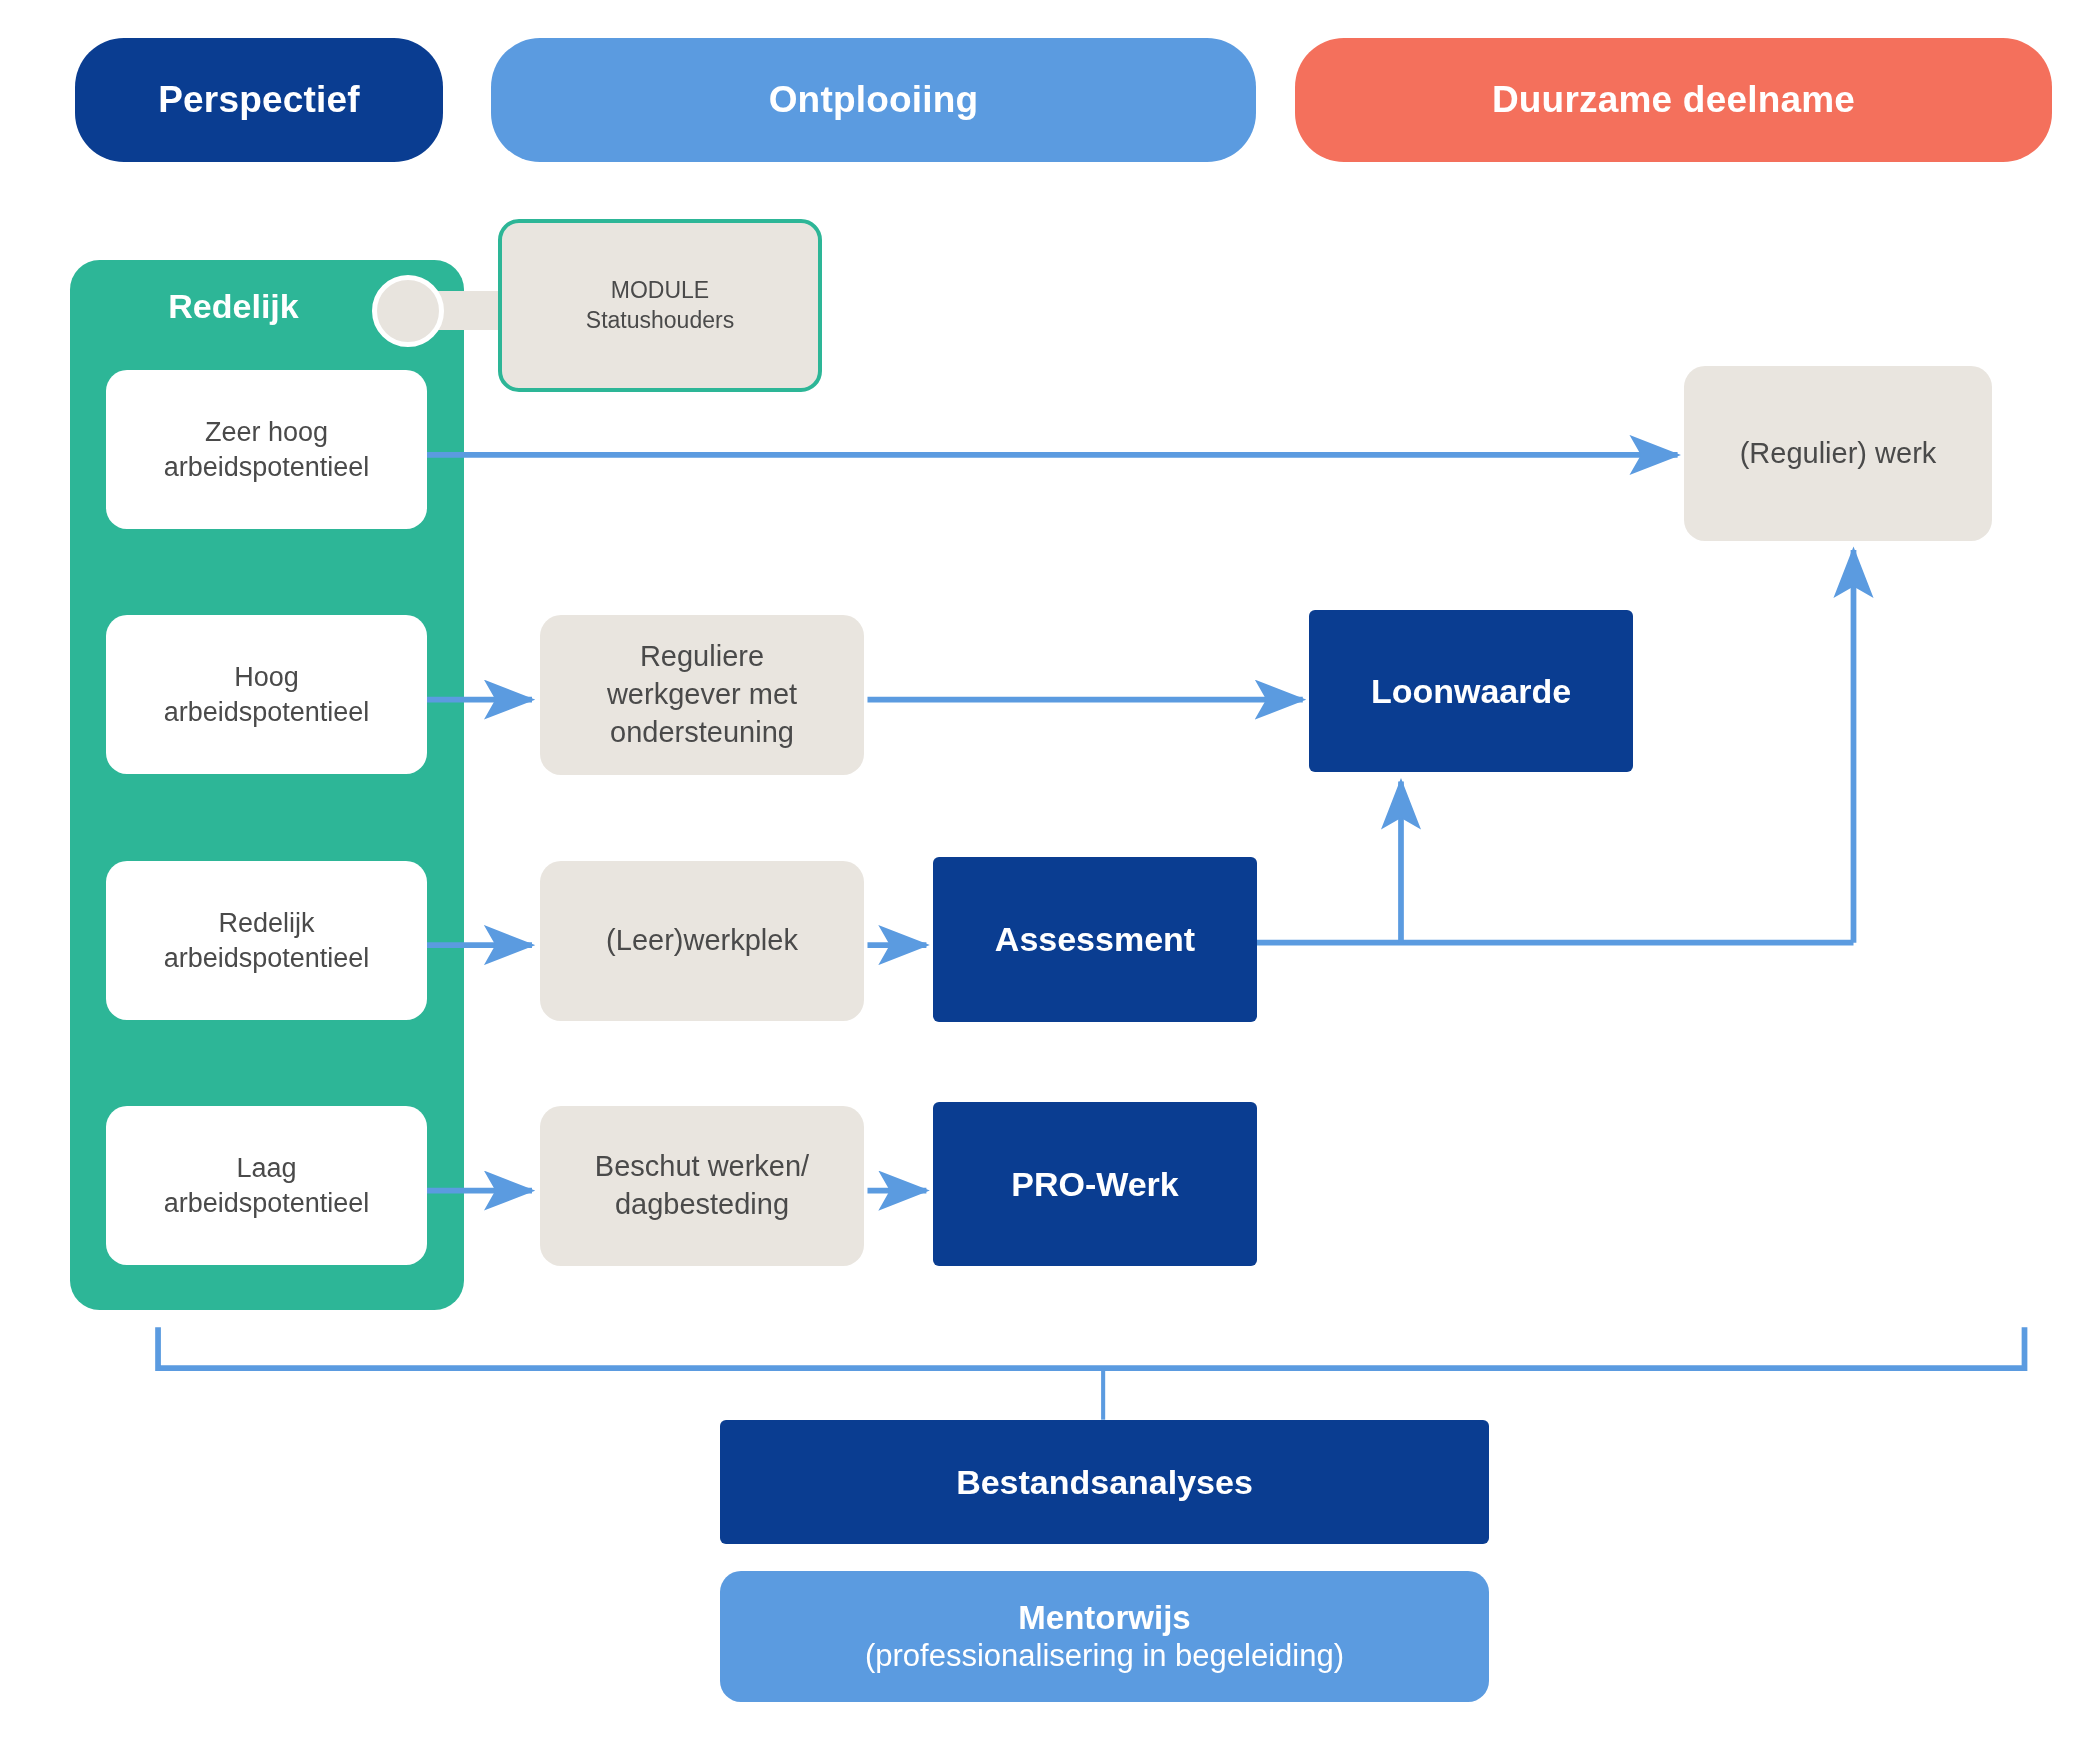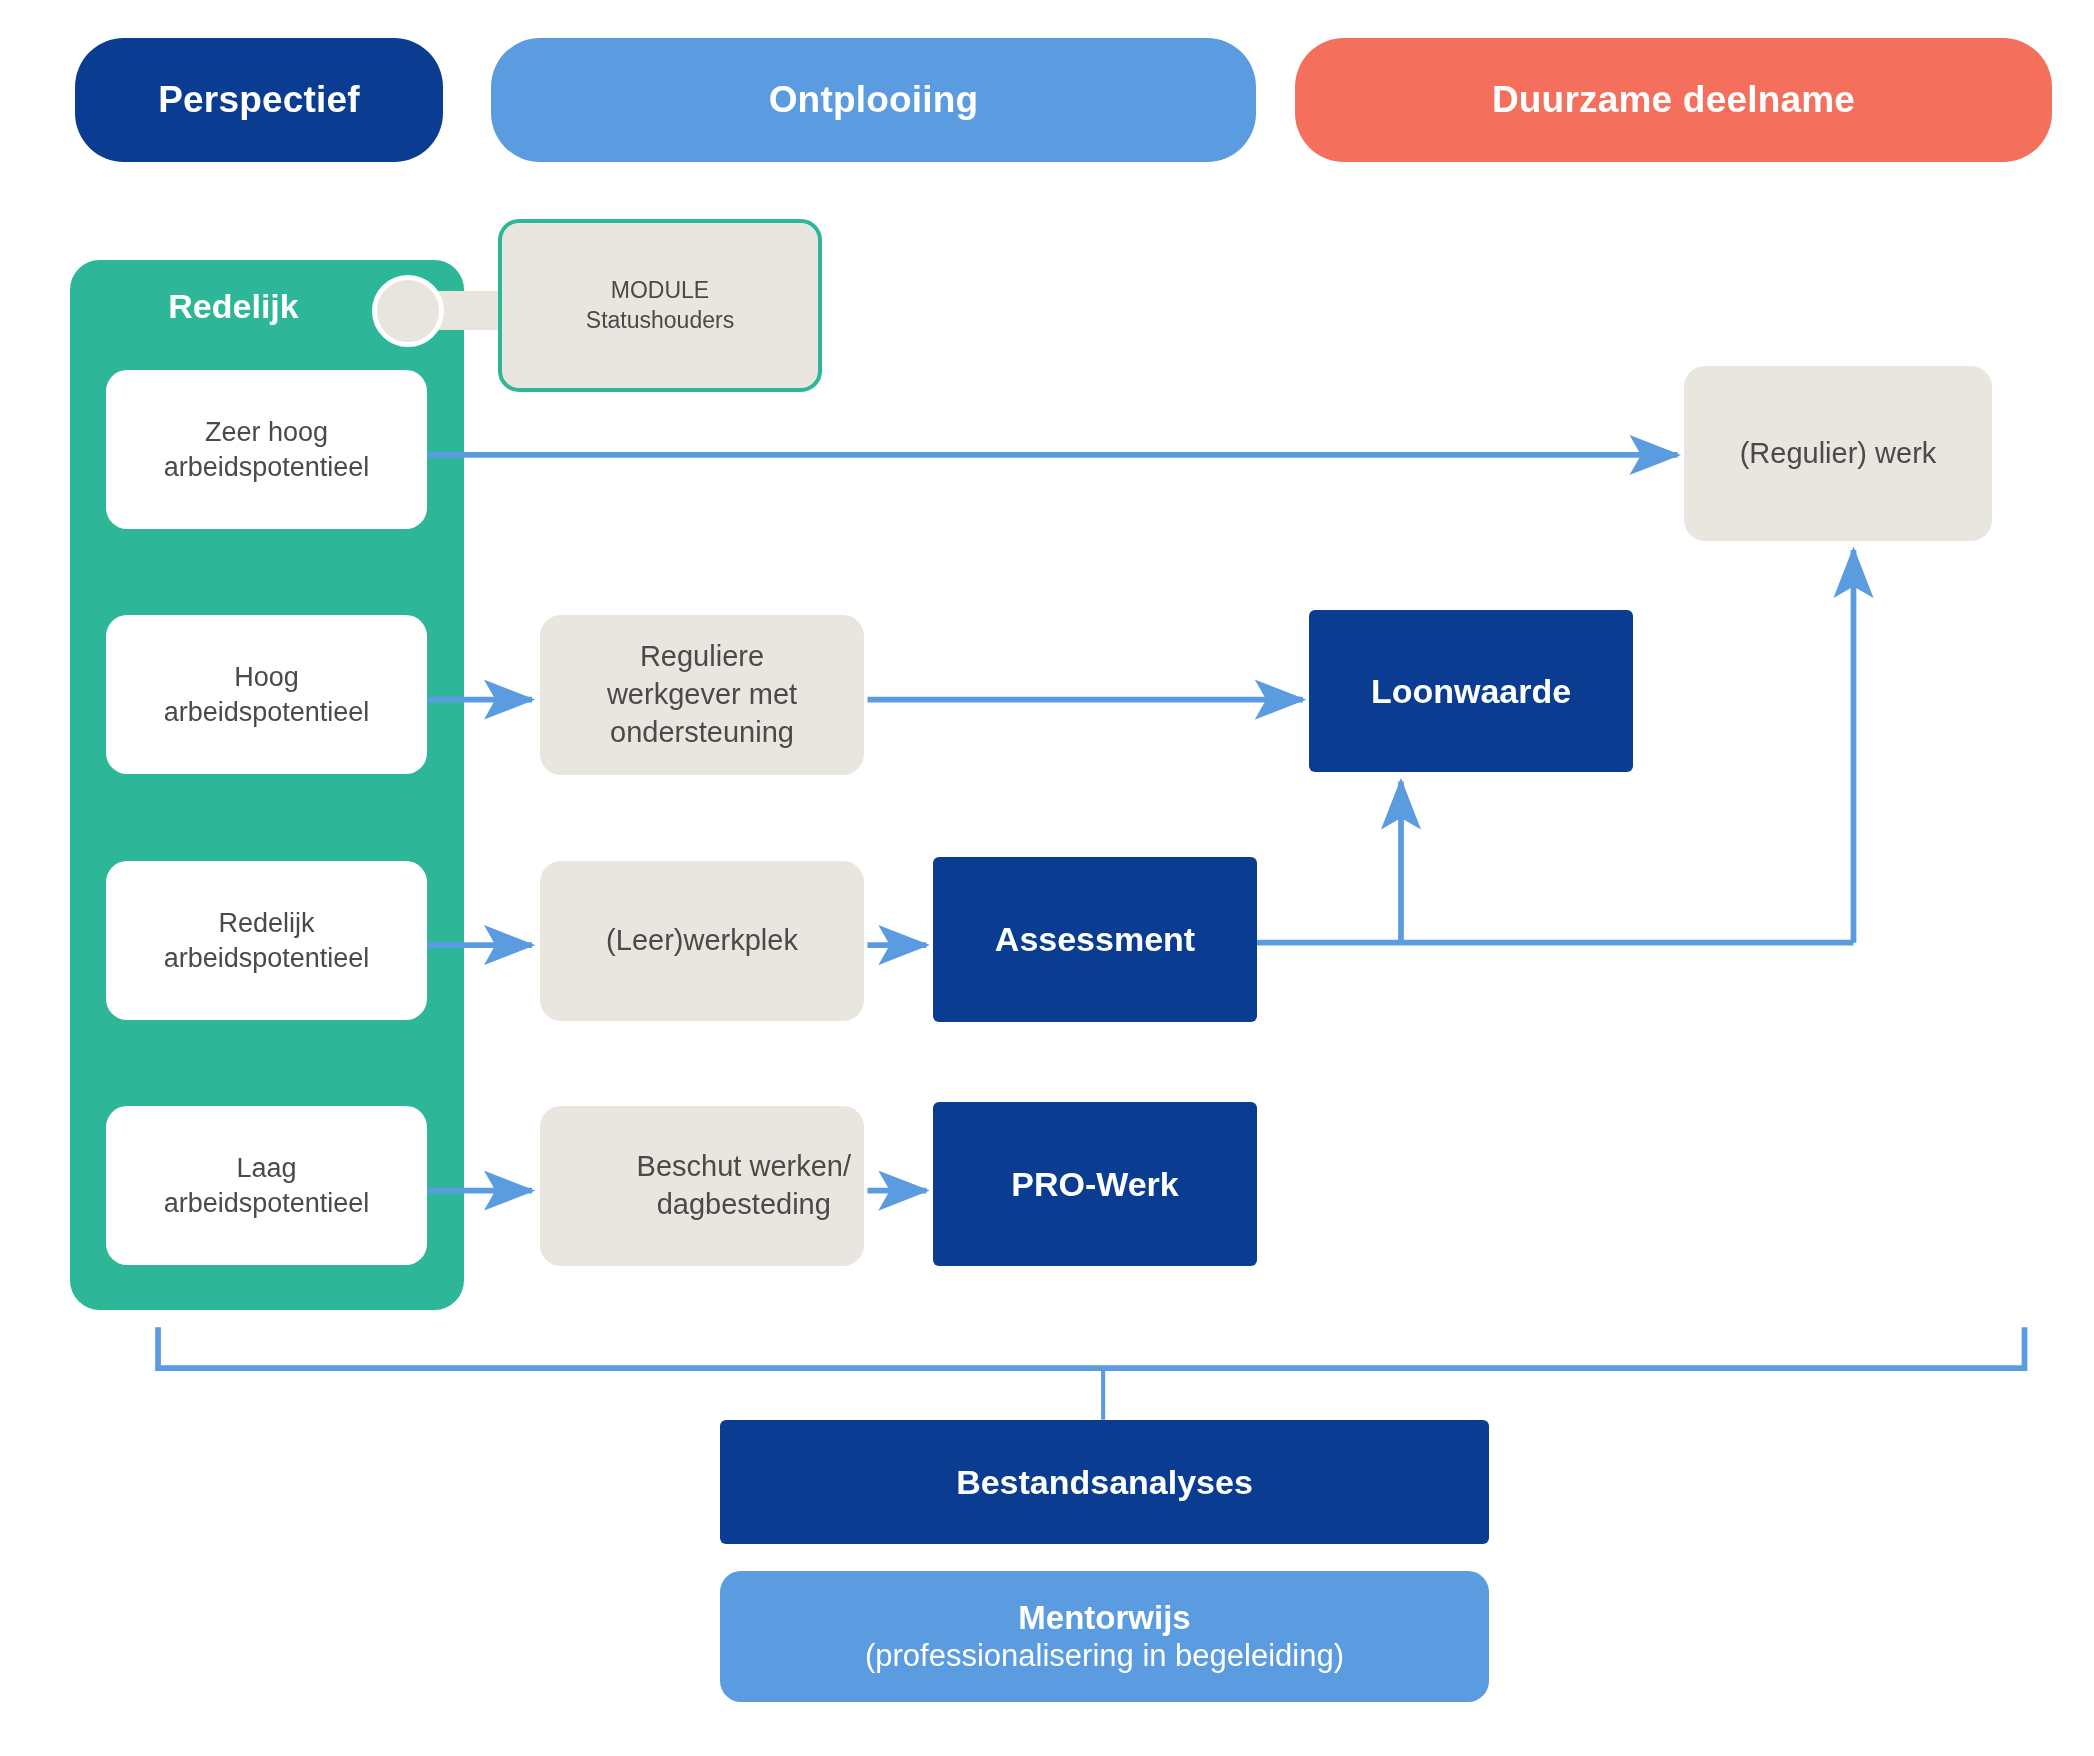--- a/index.html
+++ b/index.html
@@ -105,21 +105,21 @@
     justify-content: center;
     text-align: center;
     color: #4A4A4A;
     font-size: 29px;
     line-height: 1.3;
     padding: 0 13px;
     box-sizing: border-box;
   }
   #box-reguliere   { left: 540px;  top: 615px;  width: 324px; height: 160px; }
   #box-leerwerk    { left: 540px;  top: 861px; width: 324px; height: 160px; }
-  #box-beschut     { left: 540px;  top: 1106px; width: 324px; height: 160px; justify-content: flex-end; }
+  #box-beschut     { left: 540px;  top: 1106px; width: 324px; height: 160px; }
   #box-regulierwerk{ left: 1684px; top: 366px;  width: 308px; height: 175px; }
 
   
   #box-module {
     position: absolute;
     left: 498px; top: 219px;
     width: 324px; height: 173px;
     background: #E9E5DF;
     border: 4.9px solid #2DB697;
     border-radius: 21px;

